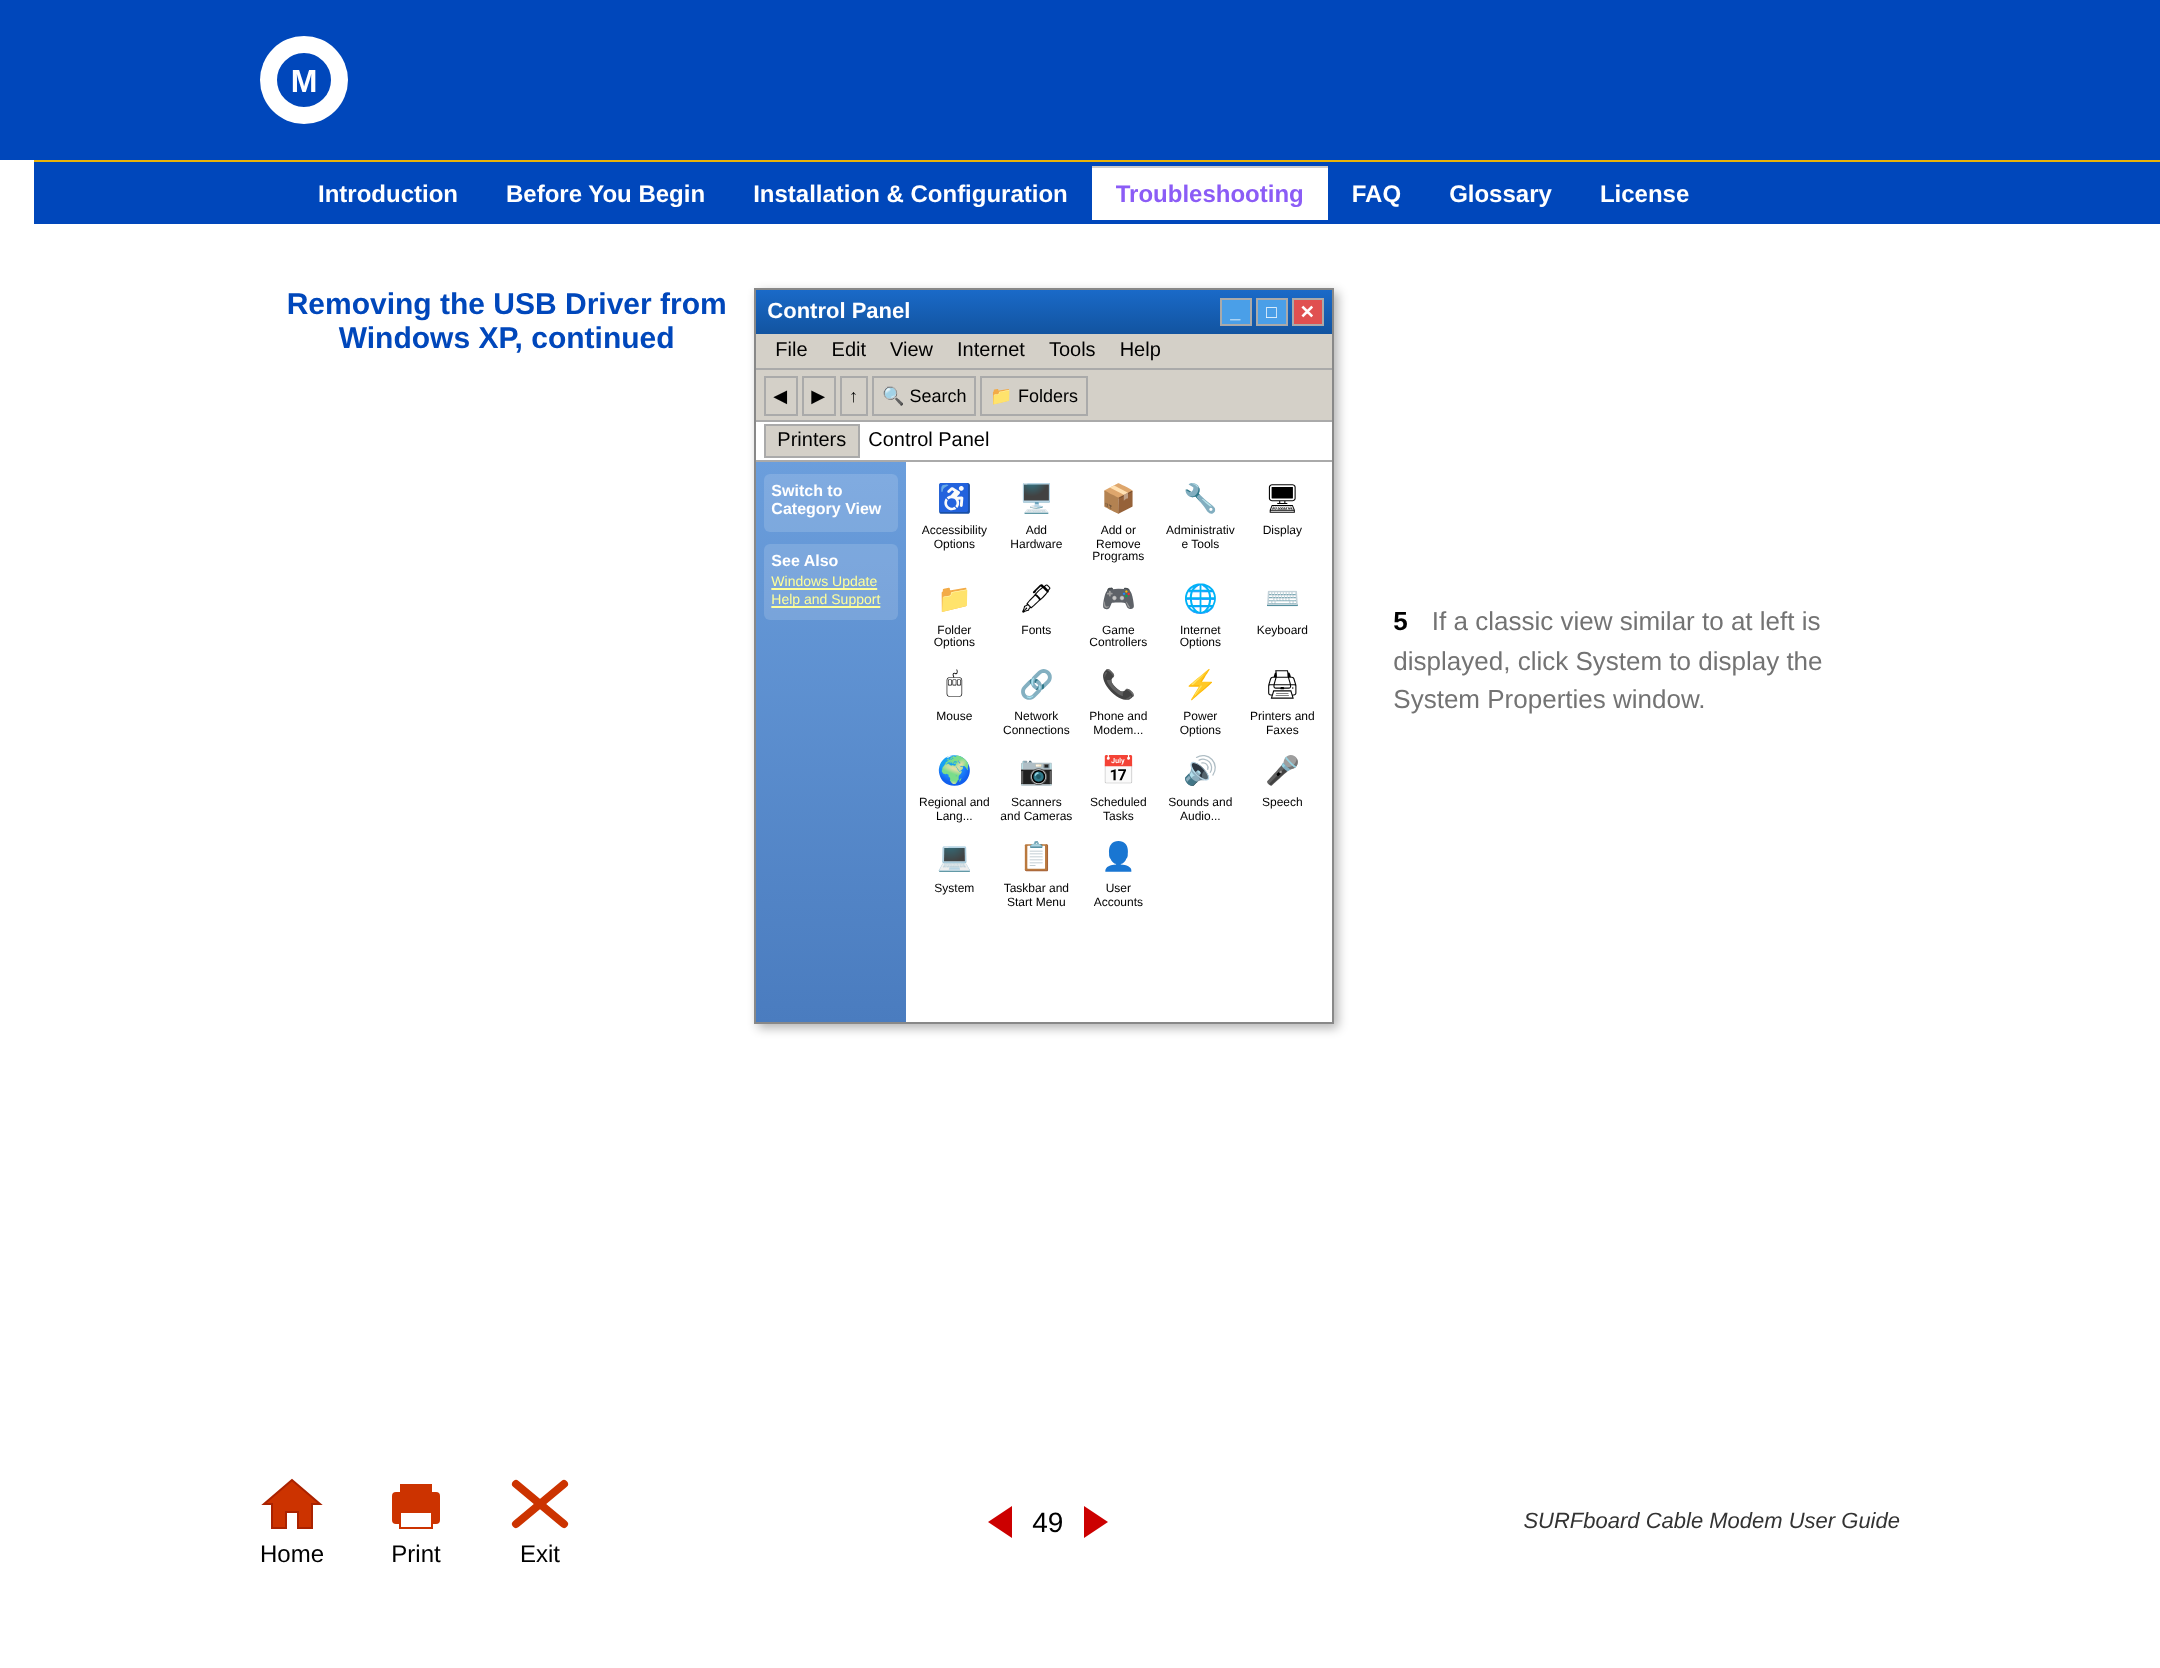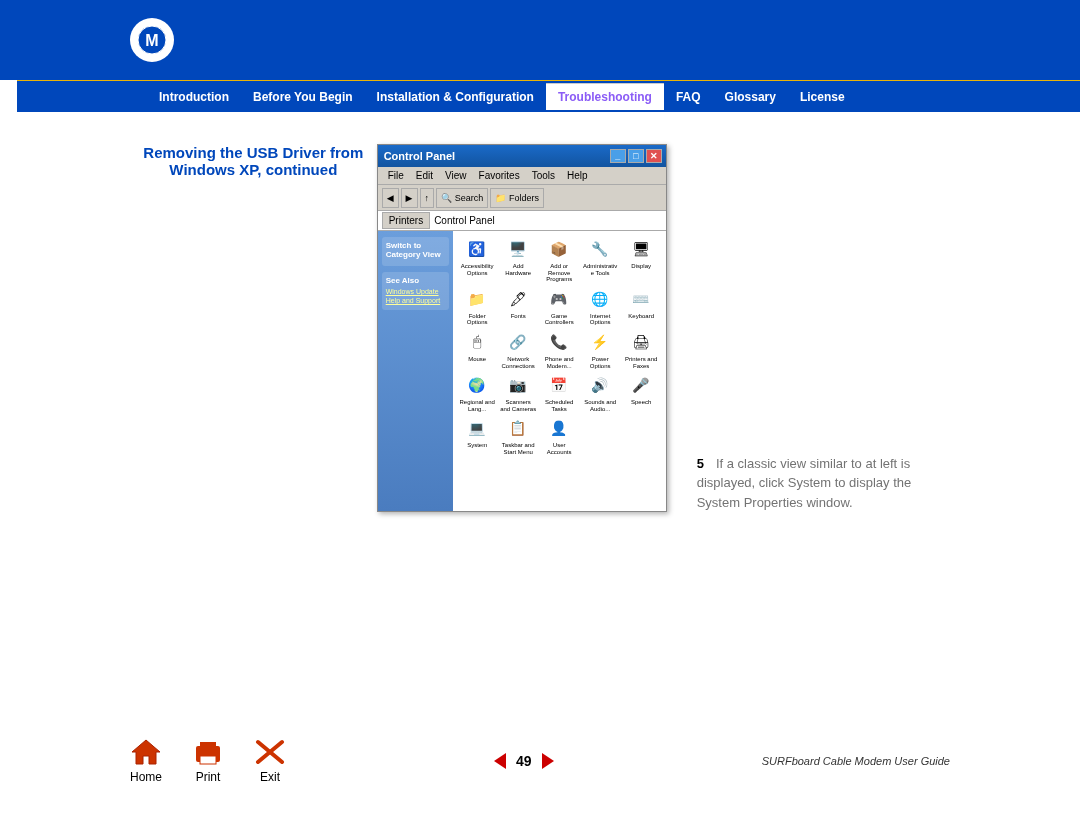--- a/index.html
+++ b/index.html
@@ -89,21 +89,21 @@
       color: #0047bb;
       font-size: 15px;
       font-weight: bold;
       text-align: center;
       margin-bottom: 20px;
     }
 
     .content-area {
       display: flex;
       gap: 30px;
-      align-items: flex-end;
+      align-items: center;
     }
 
     
     .screenshot-container {
       width: 290px;
       flex-shrink: 0;
       border: 1px solid #888;
       box-shadow: 2px 2px 5px rgba(0,0,0,0.3);
     }
 
@@ -338,21 +338,21 @@
     .footer-center {
       flex: 1;
       display: flex;
       align-items: center;
       justify-content: center;
       gap: 10px;
     }
 
     .page-num {
       font-size: 14px;
-      font-weight: bold;
+      font-weight: normal;
       color: #000;
     }
 
     .arrow-left, .arrow-right {
       width: 0;
       height: 0;
     }
 
     .arrow-left {
       border-top: 8px solid transparent;
@@ -409,21 +409,21 @@
           <div class="win-btn min">_</div>
           <div class="win-btn max">□</div>
           <div class="win-btn close">✕</div>
         </div>
       </div>
 
       <div class="win-menubar">
         <span class="win-menu-item">File</span>
         <span class="win-menu-item">Edit</span>
         <span class="win-menu-item">View</span>
-        <span class="win-menu-item">Favorites</span>
+        <span class="win-menu-item">Internet</span>
         <span class="win-menu-item">Tools</span>
         <span class="win-menu-item">Help</span>
       </div>
 
       <div class="win-toolbar">
         <div class="toolbar-btn">◀</div>
         <div class="toolbar-btn">▶</div>
         <div class="toolbar-btn">↑</div>
         <div class="toolbar-btn">🔍 Search</div>
         <div class="toolbar-btn">📁 Folders</div>

